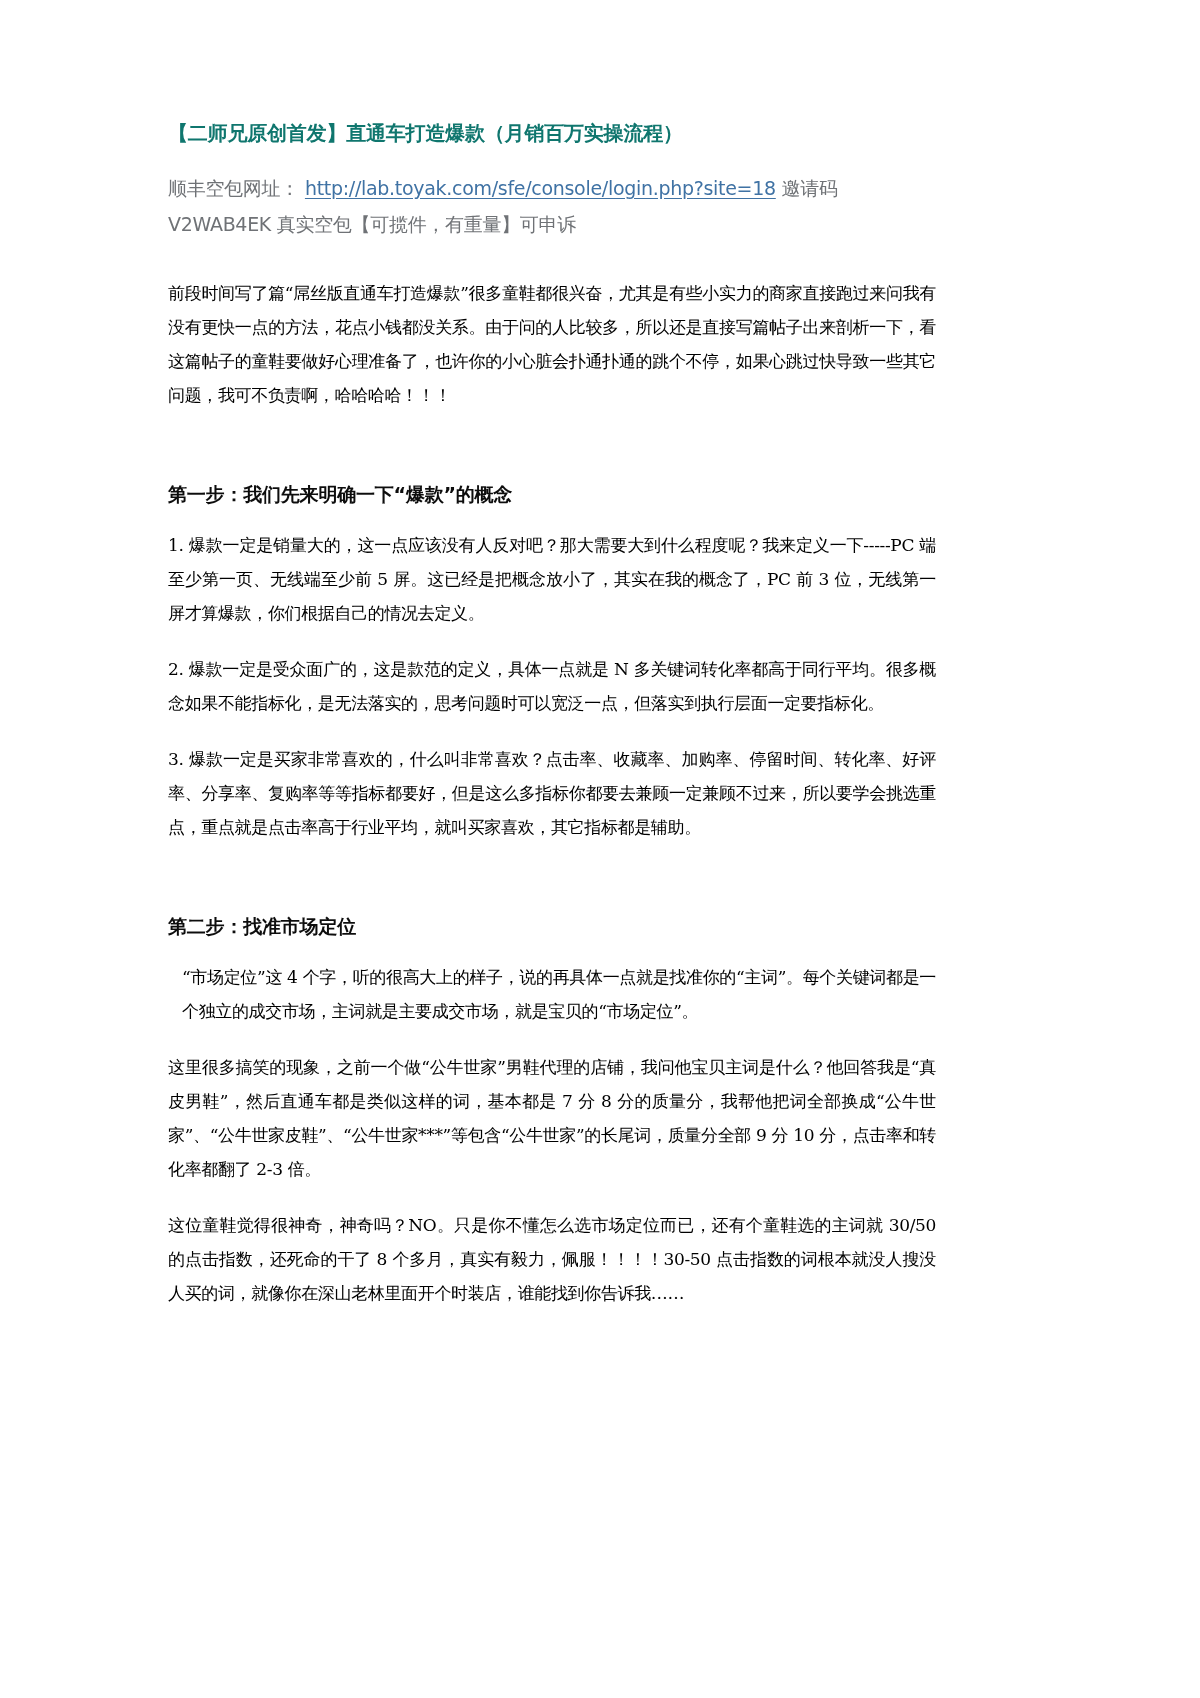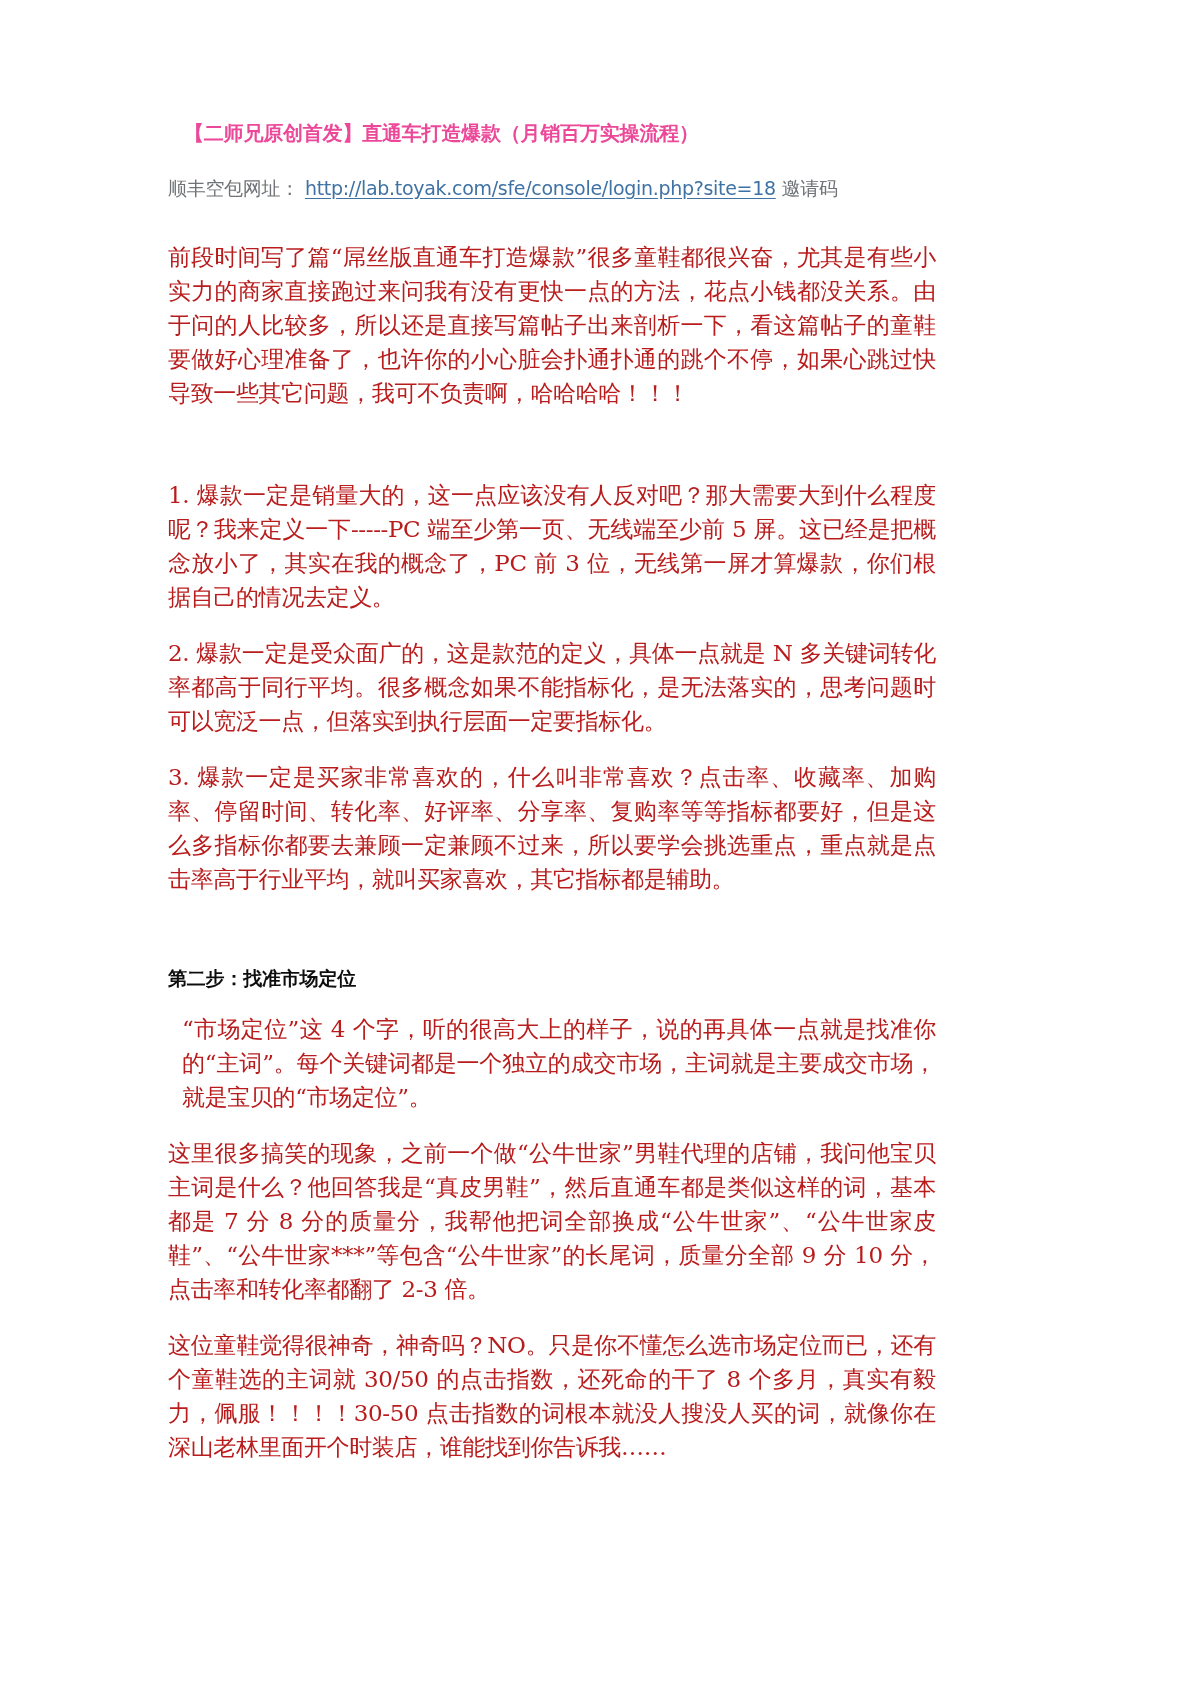--- a/index.html
+++ b/index.html
@@ -29,22 +29,22 @@
     width: 768px;
   }
 
   
   .doc-title {
     font-family: "DejaVu Sans", "Liberation Sans", sans-serif;
     font-weight: bold;
     font-size: 20px;
     line-height: 30px;
     letter-spacing: -0.2px;
-    color: #ec4899;
-    margin: 0 0 22px 16px;
+    color: #0f766e;
+    margin: 0 0 22px 0;
   }
 
   
   .promo {
     font-family: "DejaVu Sans", "Liberation Sans", sans-serif;
     font-size: 19px;
     line-height: 36px;
     color: #6f7276;
     margin: 0 0 34px 0;
     letter-spacing: -0.3px;
@@ -54,23 +54,23 @@
   .promo .link {
     color: #3f72a4;
     text-decoration: underline;
     text-underline-offset: 3px;
   }
   .promo .sp { display: inline-block; width: 6px; }
 
   
   p.body {
     font-family: "DejaVu Serif", "Liberation Serif", serif;
-    font-size: 23px;
+    font-size: 17px;
     line-height: 34px;
-    color: #b91c1c;
+    color: #000000;
     margin: 0 0 22px 0;
     text-align: justify;
     text-justify: inter-ideograph;
     letter-spacing: -0.35px;
   }
   p.indent { padding-left: 14px; margin-top: 17px; }
 
   
   h2.section {
     font-family: "DejaVu Sans", "Liberation Sans", sans-serif;
@@ -86,26 +86,28 @@
 </head>
 <body>
 
 <div class="page">
   <div class="content">
 
     <h1 class="doc-title">【二师兄原创首发】直通车打造爆款（月销百万实操流程）</h1>
 
     <div class="promo">
       <span class="ln"><span>顺丰空包网址：</span><span class="sp"></span><a class="link" href="#">http://lab.toyak.com/sfe/console/login.php?site=18</a><span> 邀请码</span></span>
+      <span class="ln">V2WAB4EK 真实空包【可揽件，有重量】可申诉</span>
     </div>
 
     <p class="body">前段时间写了篇“屌丝版直通车打造爆款”很多童鞋都很兴奋，尤其是有些小实力的商家直接跑过来问我有没有更快一点的方法，花点小钱都没关系。由于问的人比较多，所以还是直接写篇帖子出来剖析一下，看这篇帖子的童鞋要做好心理准备了，也许你的小心脏会扑通扑通的跳个不停，如果心跳过快导致一些其它问题，我可不负责啊，哈哈哈哈！！！</p>
 
     <div class="gap-before-section"></div>
 
+    <h2 class="section">第一步：我们先来明确一下“爆款”的概念</h2>
 
     <p class="body">1. 爆款一定是销量大的，这一点应该没有人反对吧？那大需要大到什么程度呢？我来定义一下-----PC 端至少第一页、无线端至少前 5 屏。这已经是把概念放小了，其实在我的概念了，PC 前 3 位，无线第一屏才算爆款，你们根据自己的情况去定义。</p>
     <p class="body">2. 爆款一定是受众面广的，这是款范的定义，具体一点就是 N 多关键词转化率都高于同行平均。很多概念如果不能指标化，是无法落实的，思考问题时可以宽泛一点，但落实到执行层面一定要指标化。</p>
     <p class="body">3. 爆款一定是买家非常喜欢的，什么叫非常喜欢？点击率、收藏率、加购率、停留时间、转化率、好评率、分享率、复购率等等指标都要好，但是这么多指标你都要去兼顾一定兼顾不过来，所以要学会挑选重点，重点就是点击率高于行业平均，就叫买家喜欢，其它指标都是辅助。</p>
 
     <div class="gap-before-section"></div>
 
     <h2 class="section">第二步：找准市场定位</h2>
 
     <p class="body indent">“市场定位”这 4 个字，听的很高大上的样子，说的再具体一点就是找准你的“主词”。每个关键词都是一个独立的成交市场，主词就是主要成交市场，就是宝贝的“市场定位”。</p>

